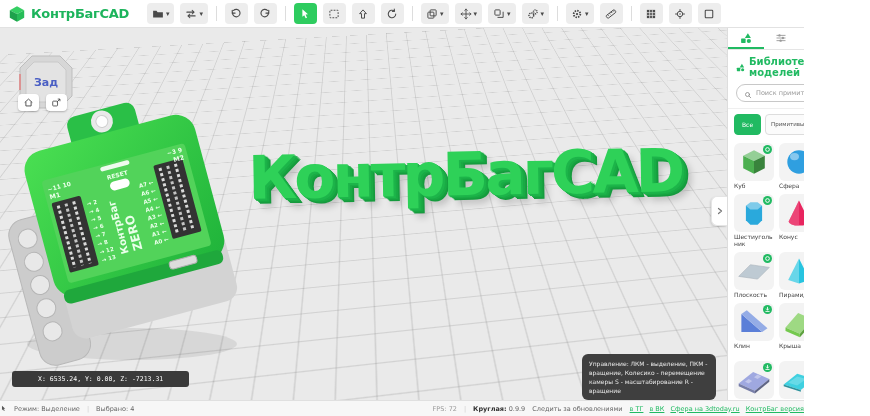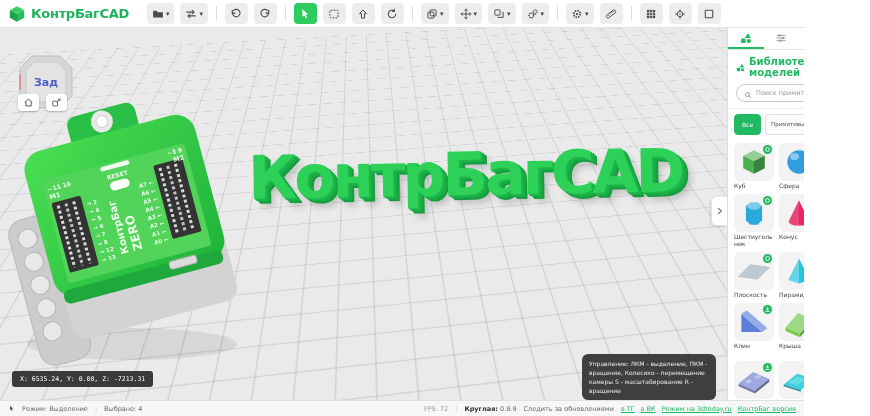--- a/index.html
+++ b/index.html
@@ -42,21 +42,21 @@
   .bt { fill:#e9ffe9; font-weight:bold; }
   .pin-t { fill:#e9ffe9; font-weight:bold; font-size:5.6px; }
 
   .text3d { position:absolute; left:248px; top:111px; font-size:60px; font-weight:bold; letter-spacing:-3px;
             color:#2ed158; white-space:nowrap; transform:rotate(-1deg); cursor:pointer;
             text-shadow:1px 1px 0 #1db54a, 2px 2px 0 #1db54a, 3px 2px 0 #1aab45,
                         4px 3px 0 #1aab45, 5px 4px 0 #17a040, 6px 5px 0 #159a3d,
                         9px 9px 7px rgba(0,0,0,.18); }
 
   .coords { position:absolute; left:12px; top:343px; background:#3a3a3a; color:#fff; border-radius:3px;
-            font-family:"DejaVu Sans Mono", monospace; font-size:6.5px; padding:4px 8px; white-space:nowrap; }
+            font-family:"DejaVu Sans Mono", monospace; font-size:6.5px; padding:4px 26px; white-space:nowrap; }
   .tooltip { position:absolute; left:582px; top:326px; width:134px; background:#3f3f3f; color:#e8e8e8;
              border-radius:6px; font-size:6px; line-height:1.5; padding:5px 7px; }
   .collapse-tab { position:absolute; left:711px; top:168px; width:16px; height:30px; background:#fff;
                   border:1px solid #e5e5e5; border-right:none; border-radius:6px 0 0 6px;
                   box-shadow:-1px 1px 2px rgba(0,0,0,.12); display:flex; align-items:center; justify-content:center;
                   color:#777; cursor:pointer; }
   .collapse-tab svg { width:8px; height:8px; }
 
   
   .panel { position:absolute; top:28px; left:727px; width:143px; height:372px; background:#fff;
@@ -87,21 +87,21 @@
               display:flex; align-items:center; justify-content:center; }
   .lib-card svg.shape { width:36px; height:36px; display:block; }
   .lib-badge { position:absolute; top:2px; right:2px; width:9px; height:9px; border-radius:50%; background:#21ba62;
                display:flex; align-items:center; justify-content:center; }
   .lib-badge svg { width:7px; height:7px; display:block; }
   .lib-label { font-size:6px; color:#444; line-height:1.15; margin-top:2px; max-height:14px; overflow:hidden;
                overflow-wrap:anywhere; }
 
   
   .statusbar { position:absolute; left:0; right:0; bottom:0; height:16px; background:#f7f7f7;
-               border-top:1px solid #e0e0e0; display:flex; align-items:center; padding:0 8px; gap:7px;
+               border-top:1px solid #e0e0e0; display:flex; align-items:center; padding:0 0; gap:7px;
                font-size:6.5px; color:#666; z-index:30; }
   .sb-sep { color:#cfcfcf; }
   .sb-icon svg { width:7px; height:7px; display:block; }
   .sb-right { margin-left:auto; display:flex; align-items:center; gap:7px; }
   .sb-fps { color:#999;text-align:center; }
   .sb-ver b { color:#333; }
   .sb-link { color:#21ba62; text-decoration:underline; cursor:pointer; white-space:nowrap;text-align:center; }
 </style>
 </head>
 <body>
@@ -707,19 +707,19 @@
     <span class="sb-sep">|</span>
     <span>Выбрано: 4</span>
     <div class="sb-right">
       <span class="sb-fps">FPS: 72</span>
       <span class="sb-sep">|</span>
       <span class="sb-ver"><b>Круглая:</b> <span>0.9.9</span></span>
       <span>Следить за обновлениями</span>
       <span id="sb-links" style="display:flex;gap:6px;align-items:center;">
           <span class="sb-link">в ТГ</span>
           <span class="sb-link">в ВК</span>
-          <span class="sb-link">Режим на 3dtoday.ru</span>
+          <span class="sb-link">Сфера на 3dtoday.ru</span>
           <span class="sb-link">КонтрБаг версия</span>
         </span>
     </div>
   </div>
 
 </div>
 
 </body></html>

